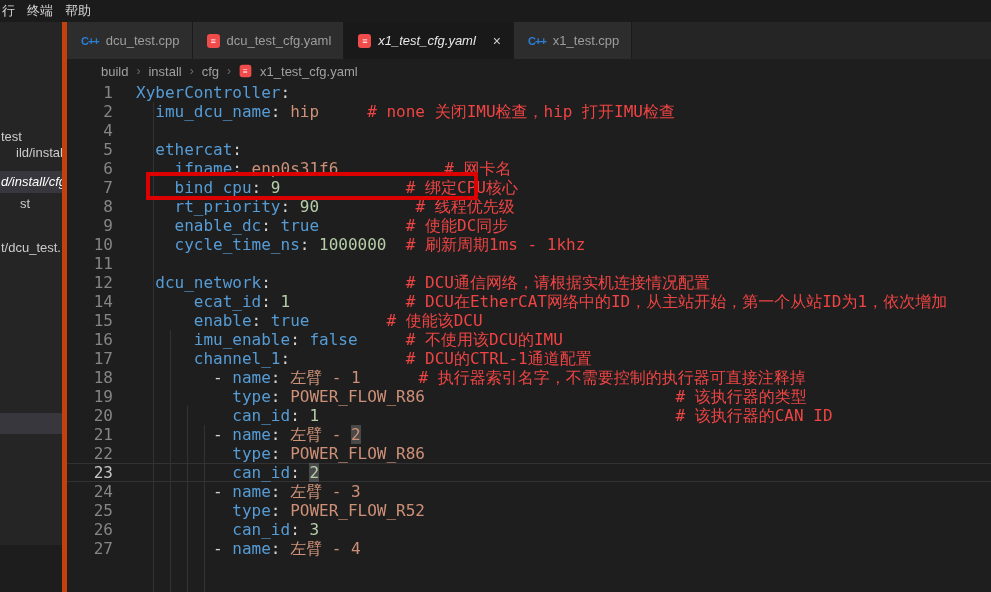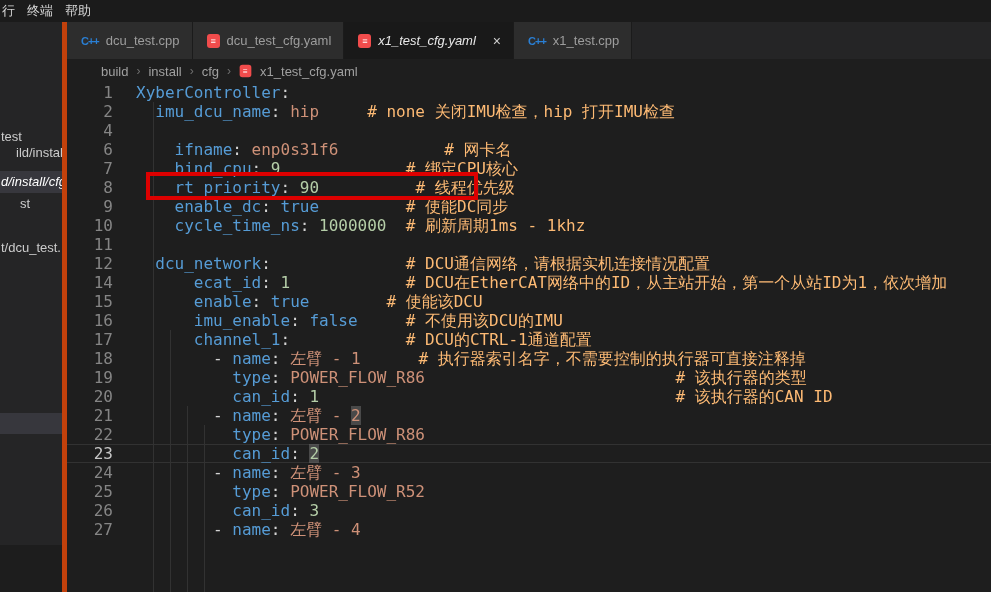--- a/index.html
+++ b/index.html
@@ -60,21 +60,21 @@
   .line .num { display:inline-block; width:46px; text-align:right; color:#858585;
                user-select:none; }
   .line.active .num { color:#c6c6c6; }
   .line .code { margin-left:23px; white-space:pre; }
   .line.active { box-shadow:inset 0 1px 0 #323232, inset 0 -1px 0 #323232; }
   .tk-k { color:#569cd6; }
   .tk-p { color:#d4d4d4; }
   .tk-s { color:#ce9178; }
   .tk-n { color:#b5cea8; }
   .tk-b { color:#569cd6; }
-  .tk-c { color:#fdba74;margin-top:32px; }
+  .tk-c { color:#ef4444;margin-top:32px; }
   .tk-w { color:#d4d4d4; }
   .tk-sh { color:#ce9178; background:rgba(110,110,110,0.55); }
   .tk-nh { color:#b5cea8; background:rgba(110,110,110,0.55); }
 
   .guide { position:absolute; width:1px; background:rgba(255,255,255,0.09); }
   #g2 { left:86px;  top:19px;  height:490px; }
   #g4 { left:103px; top:247px; height:262px; }
   #g6 { left:120px; top:323px; height:186px; }
   #g8 { left:137px; top:342px; height:167px; }
 
@@ -139,20 +139,21 @@
   </div>
 
   <div class="editor" id="editor">
     <div class="guide" id="g2"></div>
     <div class="guide" id="g4"></div>
     <div class="guide" id="g6"></div>
     <div class="guide" id="g8"></div>
   <div class="line"><span class="num">1</span><span class="code"><span class="tk-k">XyberController</span><span class="tk-p">:</span></span></div>
       <div class="line"><span class="num">2</span><span class="code"><span class="tk-w">  </span><span class="tk-k">imu_dcu_name</span><span class="tk-p">:</span><span class="tk-s"> hip</span><span class="tk-w">     </span><span class="tk-c"># none 关闭IMU检查，hip 打开IMU检查</span></span></div>
       <div class="line"><span class="num">4</span><span class="code"></span></div>
+      <div class="line"><span class="num">5</span><span class="code"><span class="tk-w">  </span><span class="tk-k">ethercat</span><span class="tk-p">:</span></span></div>
       <div class="line"><span class="num">6</span><span class="code"><span class="tk-w">    </span><span class="tk-k">ifname</span><span class="tk-p">:</span><span class="tk-s"> enp0s31f6</span><span class="tk-w">           </span><span class="tk-c"># 网卡名</span></span></div>
       <div class="line"><span class="num">7</span><span class="code"><span class="tk-w">    </span><span class="tk-k">bind_cpu</span><span class="tk-p">:</span><span class="tk-n"> 9</span><span class="tk-w">             </span><span class="tk-c"># 绑定CPU核心</span></span></div>
       <div class="line"><span class="num">8</span><span class="code"><span class="tk-w">    </span><span class="tk-k">rt_priority</span><span class="tk-p">:</span><span class="tk-n"> 90</span><span class="tk-w">          </span><span class="tk-c"># 线程优先级</span></span></div>
       <div class="line"><span class="num">9</span><span class="code"><span class="tk-w">    </span><span class="tk-k">enable_dc</span><span class="tk-p">:</span><span class="tk-b"> true</span><span class="tk-w">         </span><span class="tk-c"># 使能DC同步</span></span></div>
       <div class="line"><span class="num">10</span><span class="code"><span class="tk-w">    </span><span class="tk-k">cycle_time_ns</span><span class="tk-p">:</span><span class="tk-n"> 1000000</span><span class="tk-w">  </span><span class="tk-c"># 刷新周期1ms - 1khz</span></span></div>
       <div class="line"><span class="num">11</span><span class="code"></span></div>
       <div class="line"><span class="num">12</span><span class="code"><span class="tk-w">  </span><span class="tk-k">dcu_network</span><span class="tk-p">:</span><span class="tk-w">              </span><span class="tk-c"># DCU通信网络，请根据实机连接情况配置</span></span></div>
       <div class="line"><span class="num">14</span><span class="code"><span class="tk-w">      </span><span class="tk-k">ecat_id</span><span class="tk-p">:</span><span class="tk-n"> 1</span><span class="tk-w">            </span><span class="tk-c"># DCU在EtherCAT网络中的ID，从主站开始，第一个从站ID为1，依次增加</span></span></div>
       <div class="line"><span class="num">15</span><span class="code"><span class="tk-w">      </span><span class="tk-k">enable</span><span class="tk-p">:</span><span class="tk-b"> true</span><span class="tk-w">        </span><span class="tk-c"># 使能该DCU</span></span></div>
       <div class="line"><span class="num">16</span><span class="code"><span class="tk-w">      </span><span class="tk-k">imu_enable</span><span class="tk-p">:</span><span class="tk-b"> false</span><span class="tk-w">     </span><span class="tk-c"># 不使用该DCU的IMU</span></span></div>

